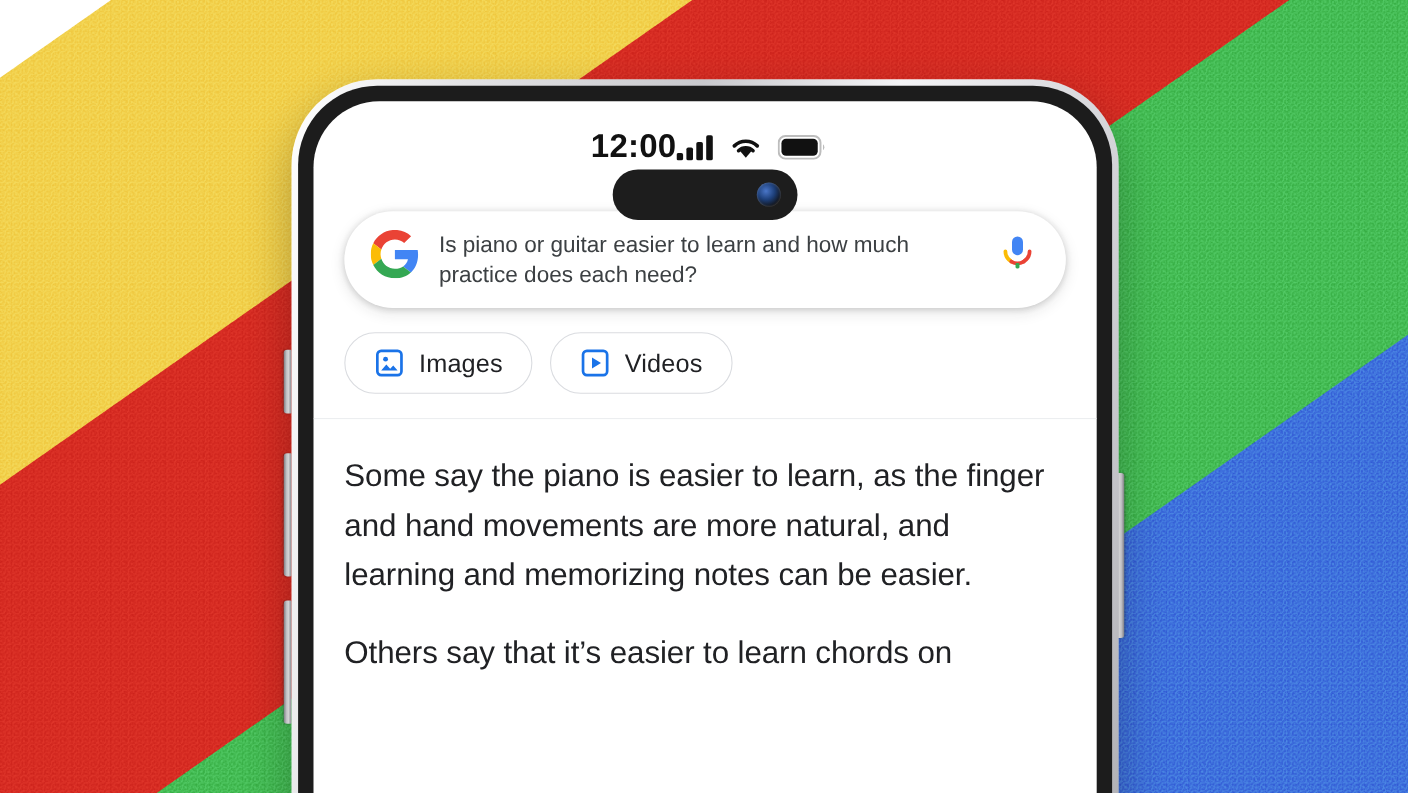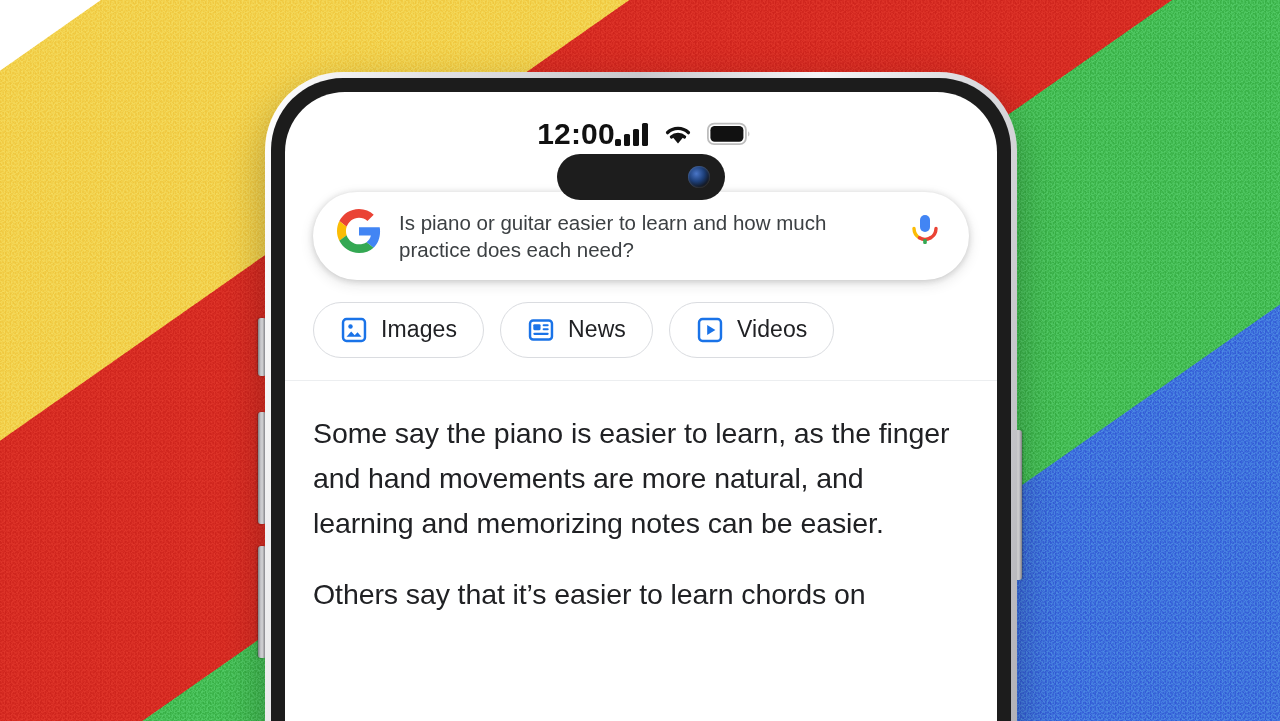--- a/index.html
+++ b/index.html
@@ -169,21 +169,21 @@
   
   .chips-row {
     display: flex;
     gap: 16px;
     padding: 22px 0 22px 28px;
     overflow: hidden;
     white-space: nowrap;
   }
   .chip {
     display: inline-flex;
-    align-items: flex-start;
+    align-items: center;
     gap: 13px;
     flex: none;
     border: 1px solid #dadce0;
     border-radius: 999px;
     padding: 13px 26px;
     background: #fff;
   }
   .chip-label {
     font-size: 23px;
     color: #202124;
@@ -296,32 +296,20 @@
             <span>
               <svg width="28" height="28" viewBox="0 0 24 24">
                 <rect x="2.6" y="2.6" width="18.8" height="18.8" rx="3" fill="none" stroke="#1A73E8" stroke-width="2.1"></rect>
                 <circle cx="9" cy="9" r="1.9" fill="#1A73E8"></circle>
                 <path d="M5.6 17.8 l4-4.6 3 3.2 2.4-2.4 3.4 3.8z" fill="#1A73E8"></path>
               </svg>
             </span>
             <span class="chip-label">Images</span>
           </div>
 
-          <div class="chip">
-            <span>
-              <svg width="28" height="28" viewBox="0 0 24 24">
-                <rect x="2.6" y="3.8" width="18.8" height="16.4" rx="2.6" fill="none" stroke="#1A73E8" stroke-width="2.1"></rect>
-                <rect x="5.4" y="7" width="6.2" height="5.2" rx="1" fill="#1A73E8"></rect>
-                <rect x="13.4" y="7" width="5.2" height="1.8" rx=".9" fill="#1A73E8"></rect>
-                <rect x="13.4" y="10.4" width="5.2" height="1.8" rx=".9" fill="#1A73E8"></rect>
-                <rect x="5.4" y="14.4" width="13.2" height="1.8" rx=".9" fill="#1A73E8"></rect>
-              </svg>
-            </span>
-            <span class="chip-label">News</span>
-          </div>
 
 
           <div class="chip">
             <span>
               <svg width="28" height="28" viewBox="0 0 24 24">
                 <rect x="2.6" y="2.6" width="18.8" height="18.8" rx="3" fill="none" stroke="#1A73E8" stroke-width="2.1"></rect>
                 <path d="M9.6 7.8 l7 4.2 -7 4.2z" fill="#1A73E8"></path>
               </svg>
             </span>
             <span class="chip-label">Videos</span>

